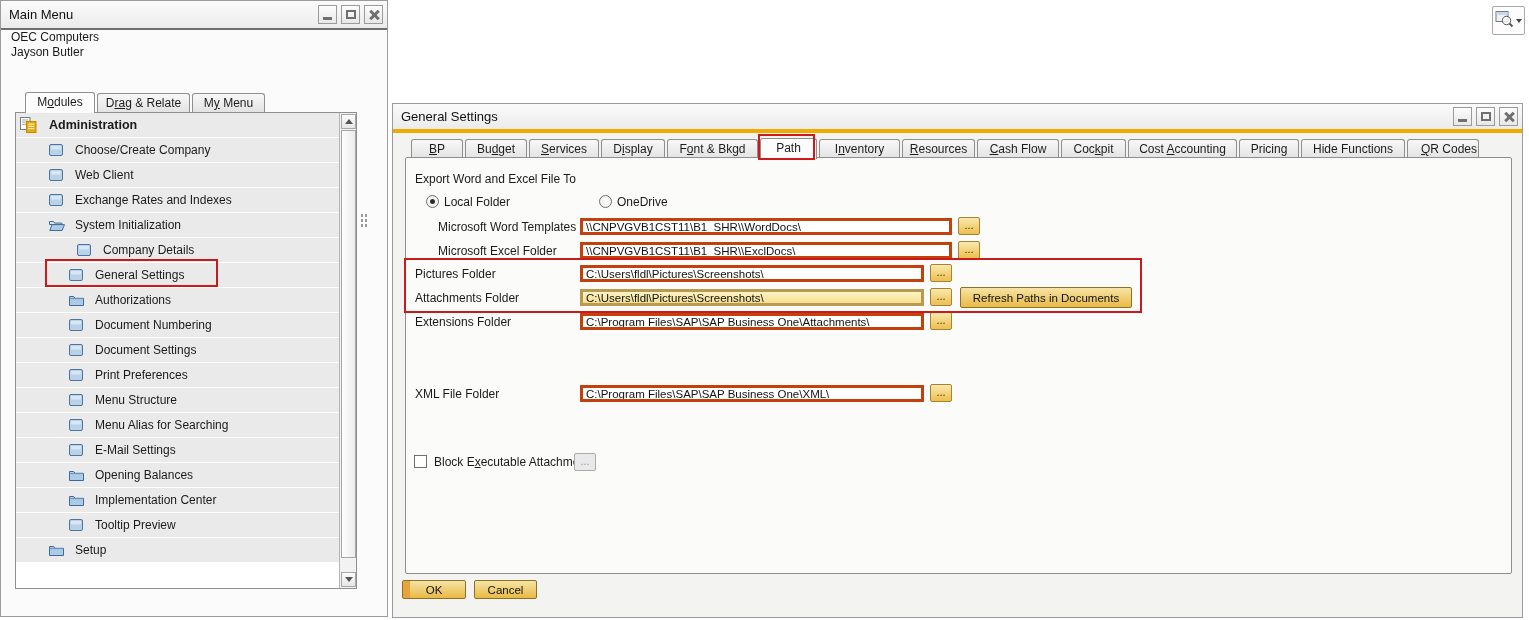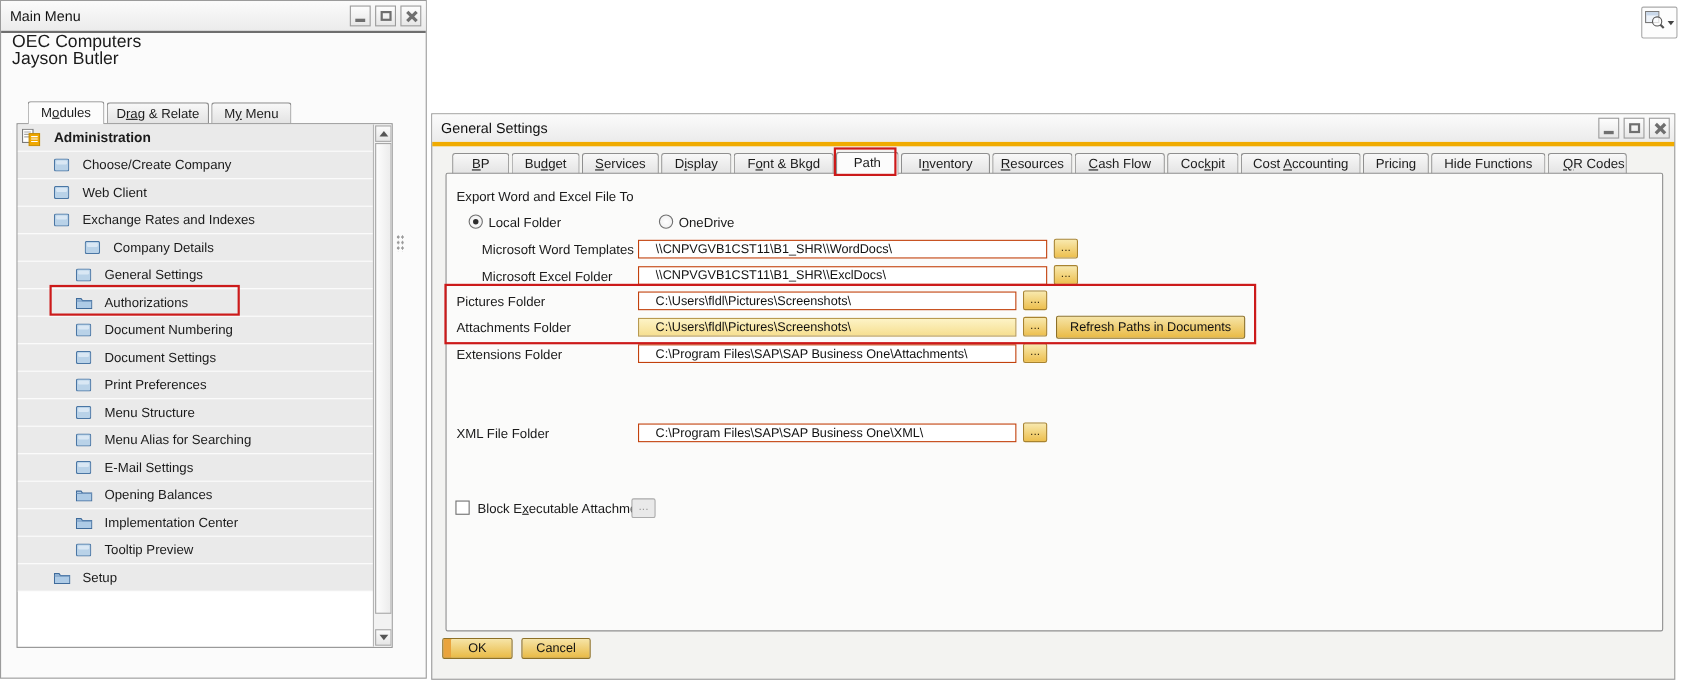--- a/index.html
+++ b/index.html
@@ -18,21 +18,21 @@
   .g-max { width:10px; height:9px; border:2px solid #6f6f6f; }
   .g-close { position:relative; width:12px; height:12px; }
   .g-close::before,.g-close::after { content:""; position:absolute; left:5px; top:0;
     width:3px; height:12px; background:#6f6f6f; }
   .g-close::before { transform:rotate(45deg); }
   .g-close::after { transform:rotate(-45deg); }
 
   
   #main-menu { left:0; top:0; width:388px; height:617px; background:#fbfbfb; }
   #mm-sep { position:absolute; left:0; top:27px; right:0; height:2px; background:#6e6e6e; }
-  .info-line { position:absolute; left:10px; font-size:16px; color:#1a1a1a; }
+  .info-line { position:absolute; left:10px; font-size:12px; color:#1a1a1a; }
   .tabstrip { position:absolute; display:flex; gap:2px; align-items:flex-end; }
   .tab { height:20px; line-height:19px; border:1px solid #8f8f8f; border-bottom:none;
     border-radius:3px 3px 0 0; background:linear-gradient(#f8f8f8,#e2e2e2);
     font-size:12px; color:#1c1c1c; text-align:center; white-space:nowrap; overflow:hidden; }
   .tab.active { background:#fcfcfc; height:21px; position:relative; z-index:3; }
   #mm-tabs { left:24px; top:91px; height:21px; }
 
   #mm-tree { position:absolute; left:14px; top:111px; width:342px; height:477px;
     border:1px solid #8f8f8f; background:#ffffff; overflow:hidden; }
   .trow { position:relative; height:25px; display:flex; align-items:center;
@@ -61,23 +61,23 @@
 
   
   #gs { left:392px; top:103px; width:1131px; height:515px; background:#f3f3f1; }
   #gs .titlebar { height:25px; }
   #gs-accent { position:absolute; left:0; top:25px; right:0; height:4px; background:#f0ab00; }
   #gs-tabs { left:18px; top:34px; height:21px; }
   #gs-pane { position:absolute; left:12px; top:53px; width:1107px; height:417px;
     border:1px solid #8f8f8f; border-radius:2px; background:#fbfbfa; }
 
   .flabel { position:absolute; font-size:12px; color:#1a1a1a; white-space:nowrap; }
-  .finput { position:absolute; height:17px; border:1px solid #c2410c; background:#ffffff;
+  .finput { position:absolute; height:17px; border:3px solid #c2410c; background:#ffffff;
     font-family:"Liberation Sans", sans-serif; font-size:11.5px; color:#111;
-    padding:0 15px; }
+    padding:0 3px; }
   .finput.hl { background:linear-gradient(#fdf3c6,#f6df90); border-color:#b89a50; }
   .browse { position:absolute; width:22px; height:18px; border:1px solid #a8832f;
     border-radius:2px; background:linear-gradient(#f8e9ae,#edbf4e);
     font-size:11px; color:#3a2f10; text-align:center; line-height:14px; cursor:default; }
   .browse.disabled { background:#e9e9e9; border-color:#ababab; color:#9a9a9a; }
   .goldbtn { position:absolute; border:1px solid #8d7026; border-radius:2px;
     background:linear-gradient(#f6e4a6,#e9ba45); font-size:11.5px; color:#111;
     text-align:center; cursor:default; display:flex; align-items:center; justify-content:center; }
   #ok-btn { box-shadow:inset 7px 0 0 #e9a33c; }
 
@@ -166,20 +166,29 @@
           <span class="tlabel">Web Client</span>
         </div>
         <div class="trow" style="padding-left: 33px;">
           <span class="ticon">
             <svg width="14" height="12" viewBox="0 0 14 12">
               <rect x="0.5" y="0.5" width="13" height="11" rx="1.5" fill="#b9d2e8" stroke="#4a76a4"></rect>
               <rect x="2" y="2" width="10" height="3.5" rx="1" fill="#d9e7f4"></rect>
             </svg>
           </span>
           <span class="tlabel">Exchange Rates and Indexes</span>
+        </div>
+        <div class="trow" style="padding-left: 33px;">
+          <span class="ticon">
+            <svg width="16" height="12" viewBox="0 0 16 12">
+              <path d="M0.5 2.5 h4 l1.2 1.6 h7.2 v1.4 h-12.4 z" fill="#d4e4f3" stroke="#3f6b9b"></path>
+              <path d="M0.8 11.5 L3.1 5.6 h12.4 L13.1 11.5 z" fill="#aecbe6" stroke="#3f6b9b"></path>
+            </svg>
+          </span>
+          <span class="tlabel">System Initialization</span>
         </div>
         <div class="trow" style="padding-left: 61px;">
           <span class="ticon">
             <svg width="14" height="12" viewBox="0 0 14 12">
               <rect x="0.5" y="0.5" width="13" height="11" rx="1.5" fill="#b9d2e8" stroke="#4a76a4"></rect>
               <rect x="2" y="2" width="10" height="3.5" rx="1" fill="#d9e7f4"></rect>
             </svg>
           </span>
           <span class="tlabel">Company Details</span>
         </div>

